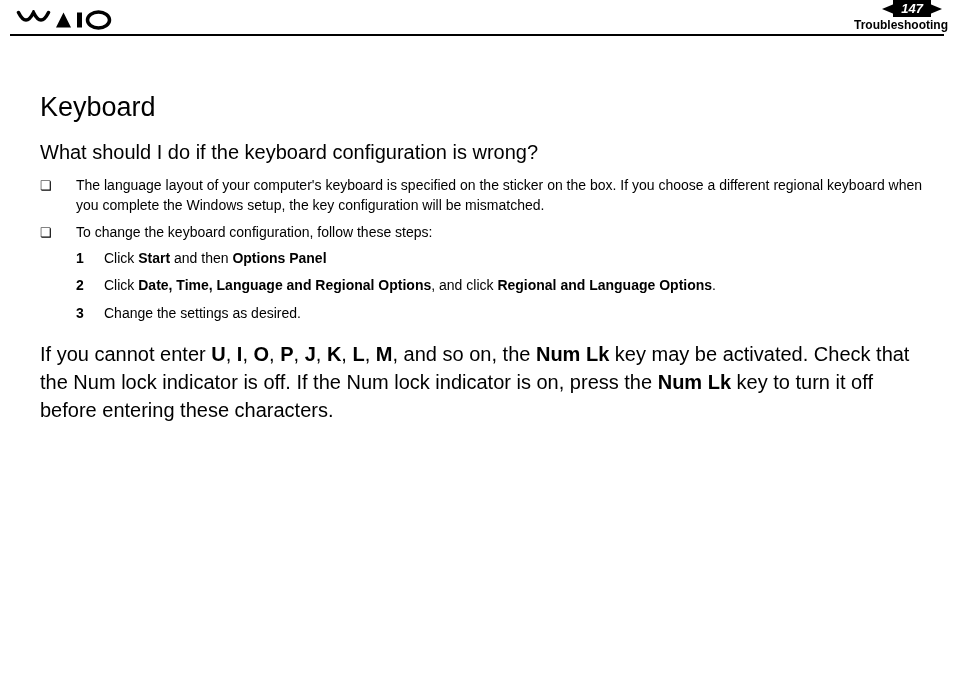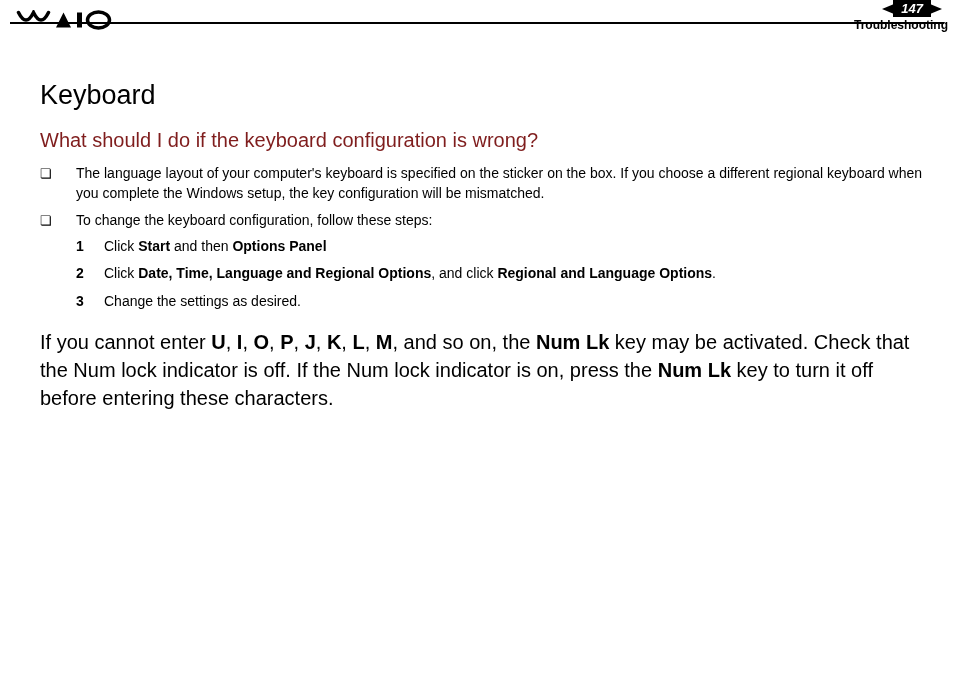--- a/index.html
+++ b/index.html
@@ -9,21 +9,21 @@
     }
     body {
       font-family: Arial, Helvetica, sans-serif;
       width: 954px;
       height: 674px;
       background: #fff;
       position: relative;
     }
     .header {
       position: relative;
-      height: 24px;
+      height: 36px;
       padding: 6px 12px 0 4px;
     }
     .header-rule {
       position: absolute;
       left: 10px;
       right: 10px;
       bottom: 0;
       height: 2px;
       background: #000;
     }
@@ -77,21 +77,21 @@
     }
     h1.page-title {
       font-size: 27px;
       font-weight: normal;
       margin-bottom: 18px;
       color: #000;
     }
     h2.subheading {
       font-size: 20px;
       font-weight: normal;
-      color: #7f1d1d;
+      color: #000000;
       margin-bottom: 12px;
       margin-top: 16px;
     }
     .bullet-list {
       list-style: none;
       padding: 0;
       margin: 0;
     }
     .bullet-list > li {
       display: flex;

